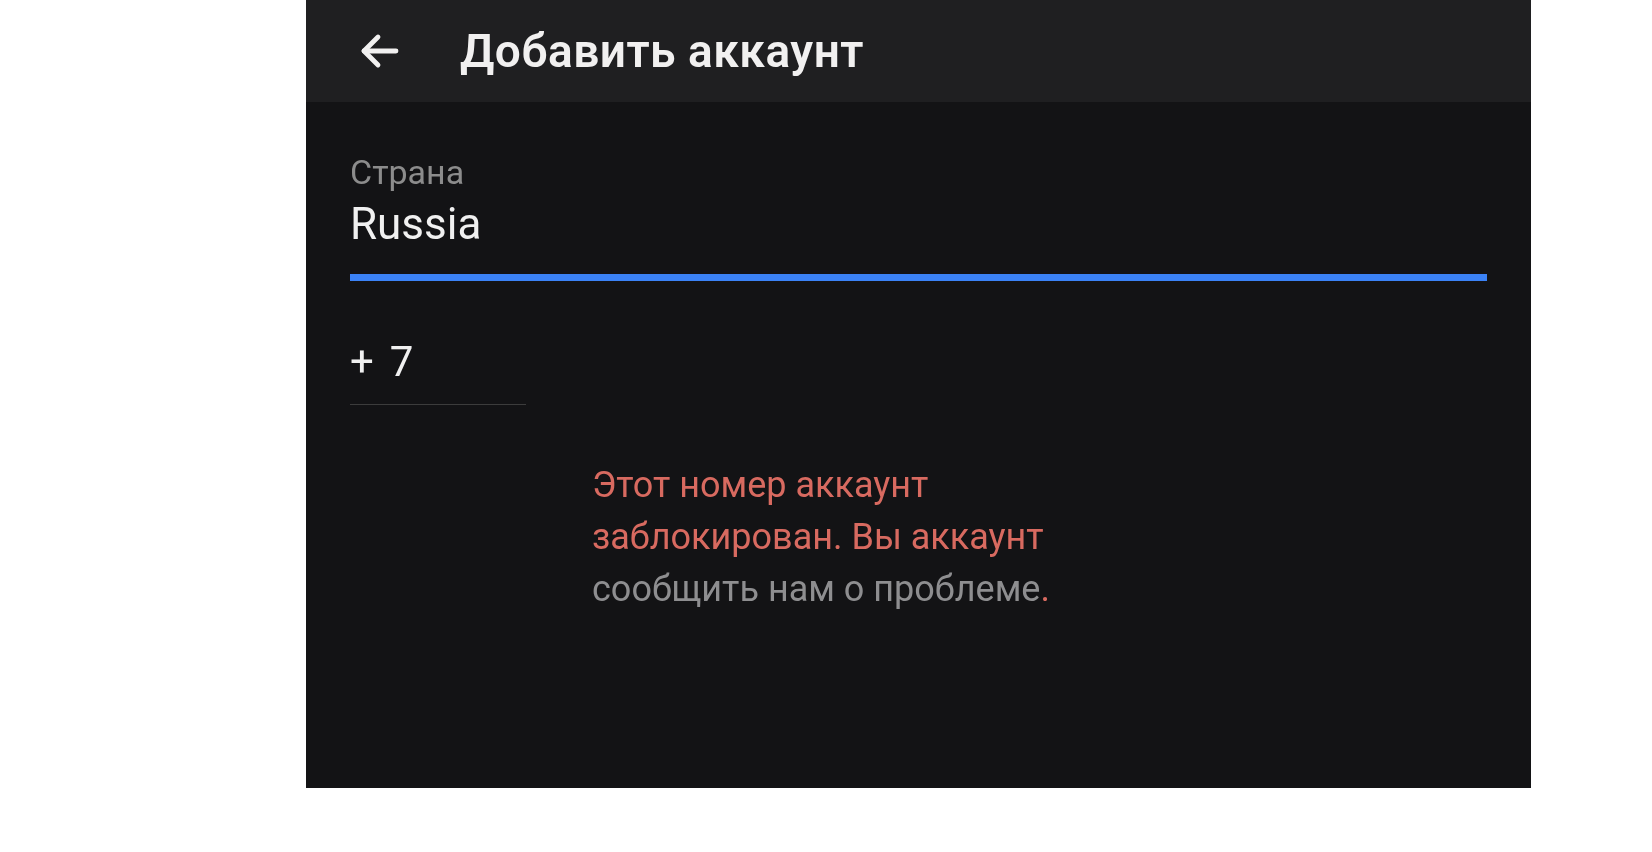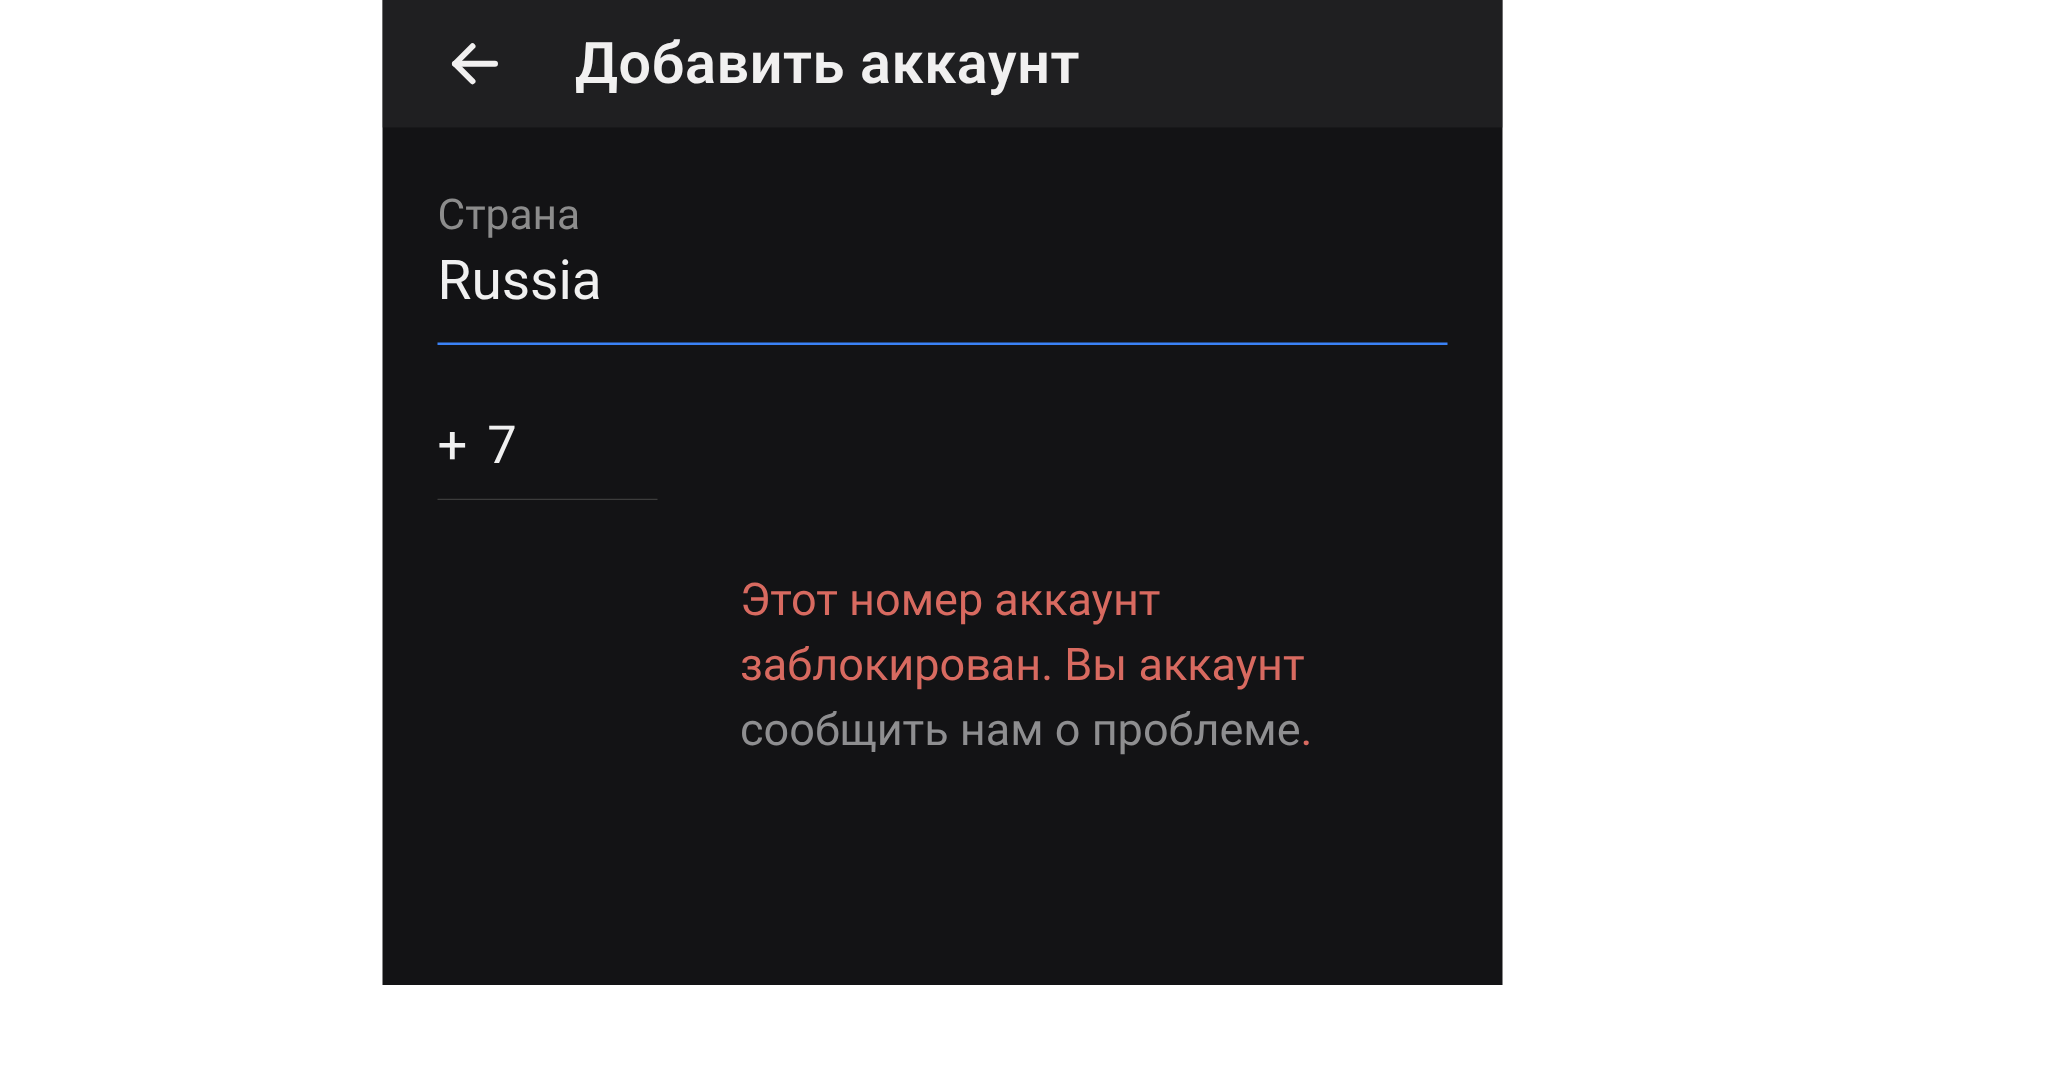--- a/index.html
+++ b/index.html
@@ -7,21 +7,21 @@
     padding: 0;
     width: 1652px;
     height: 852px;
     background: #ffffff;
     font-family: -apple-system, BlinkMacSystemFont, "Segoe UI", Roboto, "Helvetica Neue", Arial, sans-serif;
   }
   .phone-screen {
     position: absolute;
     left: 306px;
     top: 0;
-    width: 896px;
+    width: 1225px;
     height: 788px;
     background: #131315;
     overflow: hidden;
     box-sizing: border-box;
   }
   .appbar {
     height: 102px;
     background: #1f1f21;
     display: flex;
     align-items: center;
@@ -54,21 +54,21 @@
   .form-area {
     padding: 50px 44px 0 44px;
   }
   .field-label {
     color: #8c8c8c;
     font-size: 34px;
     font-weight: 400;
     margin-bottom: 6px;
   }
   .country-field {
-    border-bottom: 2px solid #3b82f6;
+    border-bottom: 7px solid #3b82f6;
     padding-bottom: 24px;
     margin-bottom: 56px;
     cursor: pointer;
   }
   .country-value {
     color: #f0f0f0;
     font-size: 44px;
     font-weight: 400;
   }
   .phone-row {

